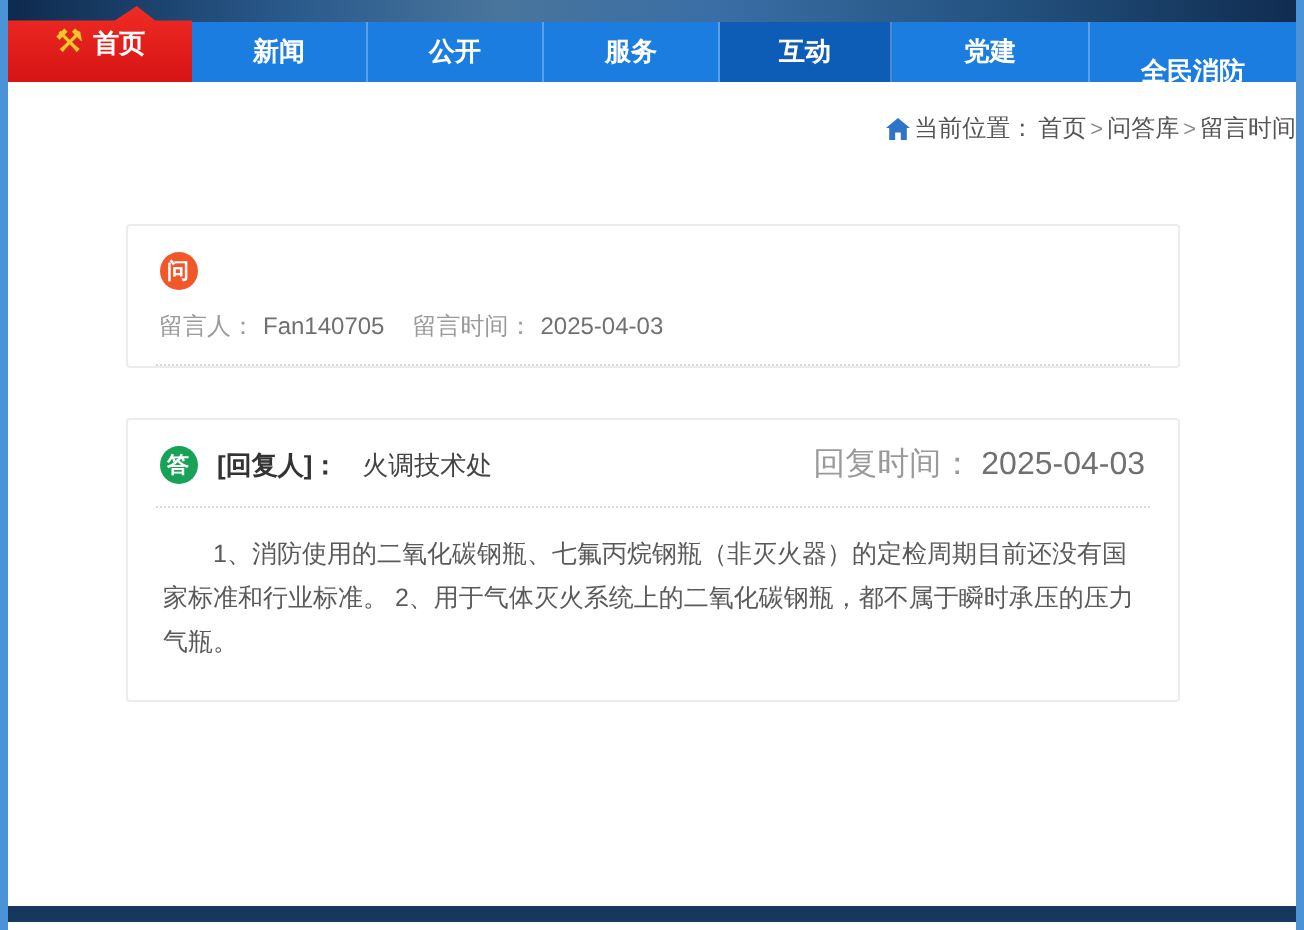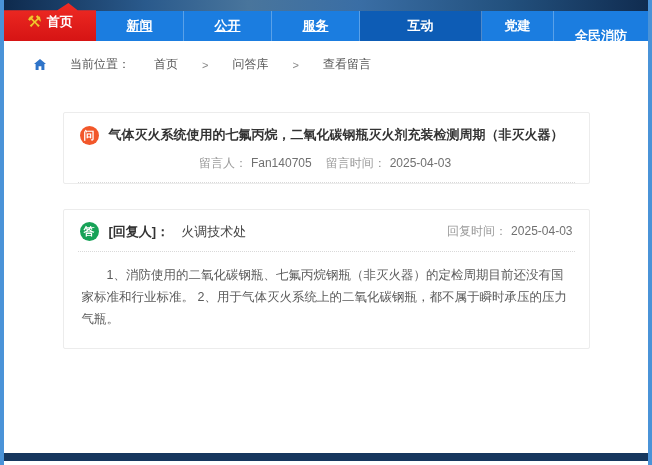--- a/index.html
+++ b/index.html
@@ -34,31 +34,32 @@
     cursor:pointer; z-index:2;
   }
   .emblem { color:#f6c430; font-size:16px; line-height:1; text-shadow:0 0 1px #a87400; }
   .tab {
     display:flex; align-items:center; justify-content:center;
     color:#ffffff; font-weight:bold; font-size:13px;
     border-right:1px solid rgba(255,255,255,0.28);
     cursor:pointer;
   }
   .tab:last-child { border-right:none; }
-  .tab.w1 { width:88px;text-decoration:underline; }
-  .tab.w2 { width:122px; }
-  .tab.w3 { width:72px; }
+  .tab.w1 { width:88px; }
+  .tab.w2 { width:86px; }
+  .tab.w3 { width:99px; }
   .tab.grow { flex:1;margin-top:20px; }
   .tab.active { background:#0d5cb5; border-right:1px solid rgba(255,255,255,0.28); }
   
   .breadcrumb {
     padding:15px 0 13px 30px;
-    display:flex; align-items:center; gap:24px;
+    display:flex; align-items:center; gap:2px;
     font-size:12px; color:#555;
     background:#ffffff;
+    justify-content:flex-end;
   }
   .crumb-link { color:#555; cursor:pointer; }
   .crumb-sep { color:#888; font-size:11px; }
   .home-icon { display:inline-flex; }
   
   .container { width:527px; margin:26px auto 0 auto; }
   .card {
     border:1px solid #ececec;
     background:#ffffff;
     border-radius:2px;
@@ -71,36 +72,36 @@
   .badge {
     width:19px; height:19px; border-radius:50%;
     color:#fff; font-size:11px; font-weight:bold;
     display:flex; align-items:center; justify-content:center;
     flex:0 0 auto;
   }
   .badge-q { background:#f2572a; }
   .badge-a { background:#17a257; }
   .q-title { font-size:13px; font-weight:bold; color:#333; line-height:1.4; }
   .meta-row {
-    text-align:center; font-size:12px;
+    text-align:left; font-size:12px;
     padding:2px 18px 10px 16px; color:#9a9a9a;
   }
   .meta-row .val { color:#707070; margin-left:4px; }
   .meta-gap { display:inline-block; width:14px; }
   .dotted { border-top:1px dotted #d9d9d9; margin:0 14px; }
   .card-body {
     padding:13px 18px 20px 18px;
     font-size:12.5px; color:#5a5a5a; line-height:22px;
     text-indent:2em;
   }
   .a-head { display:flex; align-items:center; gap:10px; padding:12px 16px 10px 16px; }
   .a-replier-label { font-size:13px; font-weight:bold; color:#333;text-align:center; }
   .a-replier { font-size:13px; color:#444; margin-left:2px;text-align:right; }
   .a-spacer { flex:1; }
-  .a-time { font-size:12px; color:#9a9a9a; }
+  .a-time { font-size:16px; color:#9a9a9a; }
   .a-time .val { color:#707070; margin-left:4px; }
   .a-body { padding:12px 18px 18px 18px; font-size:12.5px; color:#5a5a5a; line-height:22px; text-indent:2em; }
   
   .footer-bar {
     position:absolute; left:0; bottom:4px;
     width:100%; height:8px; background:#16375e;
   }
 </style>
 </head>
 <body>
@@ -136,29 +137,28 @@
   <span class="home-icon">
     <svg width="12" height="11" viewBox="0 0 12 11">
         <path d="M6 0 L12 5 L10.4 5 L10.4 11 L7.4 11 L7.4 7.2 L4.6 7.2 L4.6 11 L1.6 11 L1.6 5 L0 5 Z" fill="#2e74c9"></path>
       </svg>
   </span>
   <span>当前位置：</span>
   <span class="crumb-link">首页</span>
   <span class="crumb-sep">&gt;</span>
   <span class="crumb-link">问答库</span>
   <span class="crumb-sep">&gt;</span>
-  <span class="crumb-link">查看留言</span>
+  <span class="crumb-link">留言时间</span>
 </div>
 
 <div class="container">
 
   <div class="card">
     <div class="card-head">
       <span class="badge badge-q">问</span>
-      <span class="q-title">气体灭火系统使用的七氟丙烷，二氧化碳钢瓶灭火剂充装检测周期（非灭火器）</span>
     </div>
     <div class="meta-row">
       <span>留言人：</span><span class="val">Fan140705</span><span class="meta-gap"></span><span>留言时间：</span><span class="val">2025-04-03</span>
     </div>
     <div class="dotted"></div>
   </div>
 
   <div class="card">
     <div class="a-head">
       <span class="badge badge-a">答</span>

